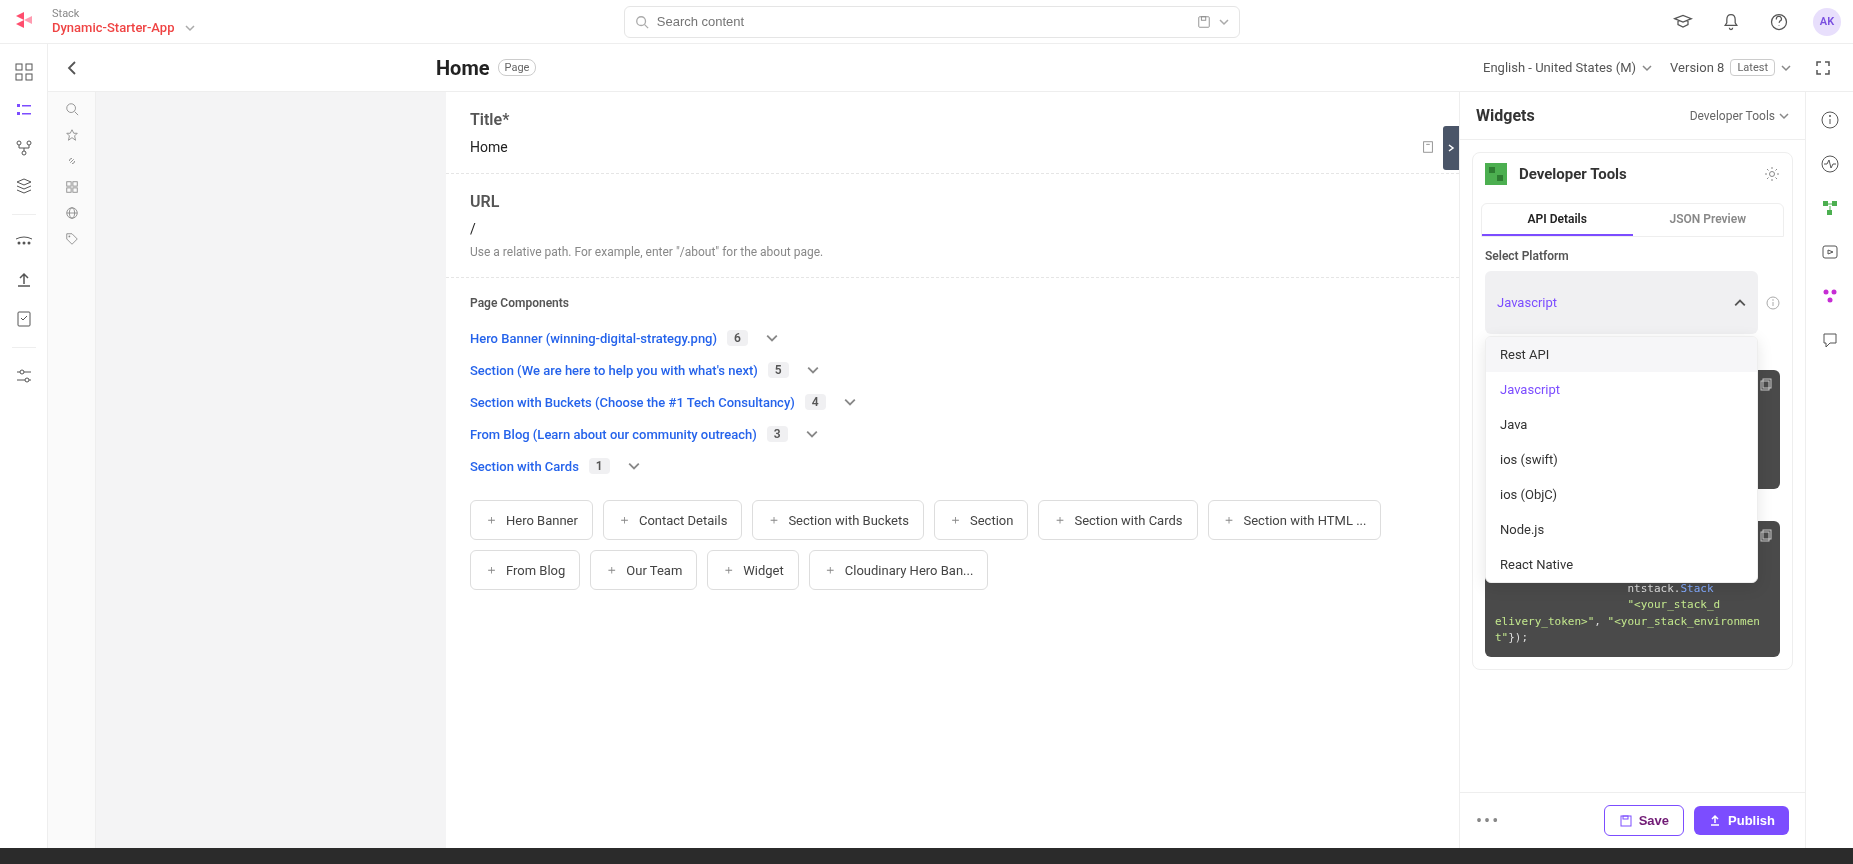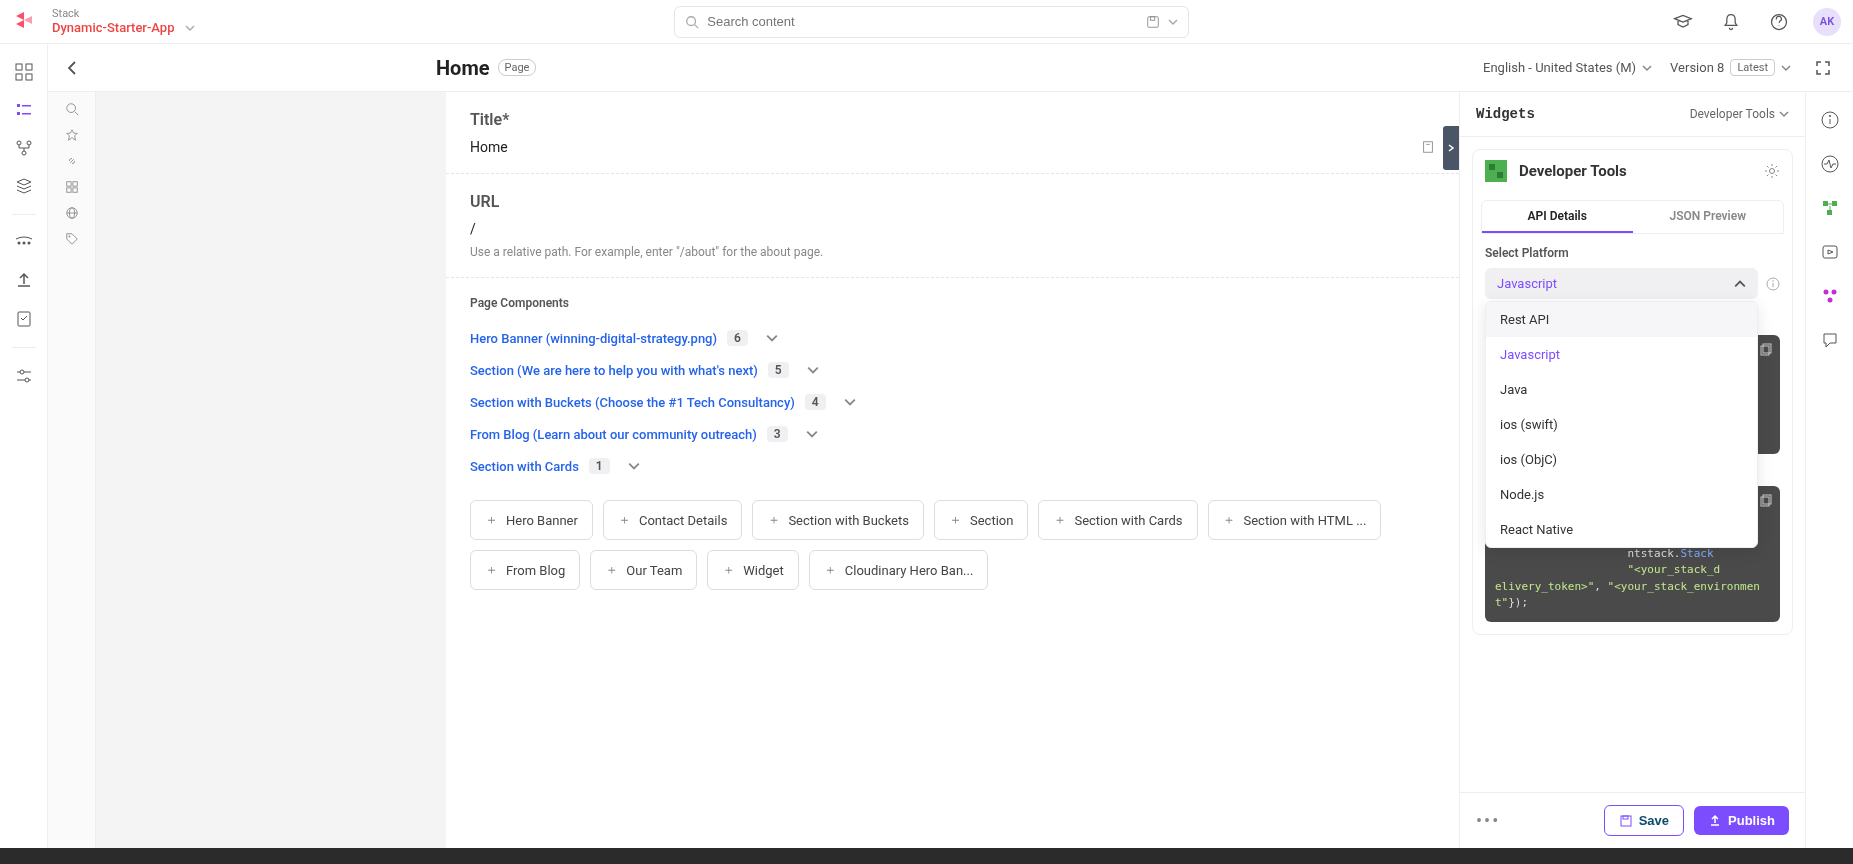--- a/index.html
+++ b/index.html
@@ -6,21 +6,21 @@
   body { font-family: -apple-system, BlinkMacSystemFont, "Segoe UI", Roboto, sans-serif; font-size: 13px; color: #333; background: #fff; overflow: hidden; }
   
   .app { display: flex; flex-direction: column; height: 864px; width: 1853px; }
   
   
   .topbar { display: flex; align-items: center; height: 44px; border-bottom: 1px solid #eee; padding: 0 12px; }
   .logo { width: 24px; height: 24px; margin-right: 16px; }
   .stack-info { display: flex; flex-direction: column; margin-right: auto; line-height: 1.2; }
   .stack-label { font-size: 11px; color: #888; }
   .stack-name { font-size: 13px; color: #ef4444; font-weight: 500; display: flex; align-items: center; gap: 10px; }
-  .search-bar { display: flex; align-items: center; width: 515px; height: 32px; border: 1px solid #e5e5e5; border-radius: 6px; padding: 0 10px; color: #aaa; gap: 8px; }
+  .search-bar { display: flex; align-items: center; width: 616px; height: 32px; border: 1px solid #e5e5e5; border-radius: 6px; padding: 0 10px; color: #aaa; gap: 8px; }
   .search-input { flex: 1; border: none; outline: none; font-size: 13px; background: transparent; }
   .search-right { display: flex; align-items: center; gap: 8px; color: #888; }
   .top-icons { display: flex; align-items: flex-start; gap: 20px; margin-left: auto; }
   .icon-btn { width: 28px; height: 28px; display: flex; align-items: center; justify-content: center; color: #555; cursor: pointer; }
   .avatar { width: 28px; height: 28px; border-radius: 50%; background: #e8dffc; color: #7a4fe0; font-size: 11px; font-weight: 600; display: flex; align-items: center; justify-content: center; }
 
   
   .main { display: flex; flex: 1; min-height: 0; }
   .left-rail { width: 48px; border-right: 1px solid #eee; display: flex; flex-direction: column; align-items: center; padding-top: 12px; gap: 6px; }
   .rail-item { width: 32px; height: 32px; display: flex; align-items: center; justify-content: center; color: #555; cursor: pointer; border-radius: 6px; }
@@ -62,55 +62,55 @@
   .comp-count { background: #f0f0f2; color: #555; font-size: 12px; padding: 1px 7px; border-radius: 4px; font-weight: 600; }
   .comp-chev { color: #888; margin-left: 8px; }
   
   .add-buttons { display: flex; flex-wrap: wrap; gap: 10px; margin-top: 18px; }
   .add-btn { display: flex; align-items: center; gap: 8px; border: 1px solid #ddd; border-radius: 6px; padding: 10px 14px; font-size: 13px; color: #444; cursor: pointer; background: #fff; }
   .add-btn .plus { color: #888; }
   
   
   .widget-panel { width: 346px; border-left: 1px solid #eee; display: flex; flex-direction: column; background: #fff; position: relative; }
   .widget-header { display: flex; align-items: center; justify-content: space-between; padding: 14px 16px; border-bottom: 1px solid #eee; }
-  .widget-title { font-weight: 700; font-size: 14px; font-family: Liberation Mono, monospace; }
+  .widget-title { font-weight: 700; font-size: 16px; }
   .widget-drop { font-size: 12px; color: #666; display: flex; align-items: center; gap: 4px; cursor: pointer; }
   
   .widget-body { flex: 1; overflow-y: auto; padding: 12px; position: relative; }
   .dev-tools-card { border: 1px solid #eee; border-radius: 8px; }
   .dev-tools-head { display: flex; align-items: center; padding: 10px 12px; gap: 12px; }
   .dev-tools-icon { width: 22px; height: 22px; }
   .dev-tools-title { font-size: 15px; font-weight: 700; flex: 1; }
   .gear { color: #888; cursor: pointer; }
   
   .tabs { display: flex; border: 1px solid #eee; margin: 8px 8px 0 8px; border-radius: 6px 6px 0 0; overflow: hidden; }
   .tab { flex: 1; text-align: center; padding: 8px 0; font-size: 12px; font-weight: 600; color: #888; cursor: pointer; }
   .tab.active { color: #222; border-bottom: 2px solid #7c4dff; }
   
   .platform-section { padding: 12px; }
   .platform-label { font-size: 12px; font-weight: 600; color: #555; margin-bottom: 8px; }
   .platform-select-row { display: flex; align-items: center; gap: 8px; }
-  .platform-select { flex: 1; background: #f0f0f2; border-radius: 6px; padding: 8px 12px; font-size: 13px; color: #7c4dff; display: flex; align-items: center; justify-content: space-between; cursor: pointer; position: relative; }
+  .platform-select { flex: 1; background: #f0f0f2; border-radius: 6px; padding: 24px 12px; font-size: 13px; color: #7c4dff; display: flex; align-items: center; justify-content: space-between; cursor: pointer; position: relative; }
   .info-circle { color: #aaa; }
   
   .dropdown-menu { position: absolute; top: 100%; left: 0; right: 0; background: #fff; border: 1px solid #eee; border-radius: 6px; box-shadow: 0 4px 16px rgba(0,0,0,0.1); z-index: 20; margin-top: 2px; max-height: 260px; overflow-y: auto; }
   .dropdown-item { padding: 10px 14px; font-size: 13px; color: #333; cursor: pointer; }
   .dropdown-item.selected { color: #7c4dff; }
   .dropdown-item.hover { background: #f6f6f8; }
   
   .get-entry-label { font-size: 12px; font-weight: 700; margin: 4px 12px; color: #333; }
   .code-block { background: #4a4a4a; color: #ddd; font-family: "SFMono-Regular", Menlo, monospace; font-size: 11px; border-radius: 6px; padding: 10px; margin: 6px 12px 12px 12px; line-height: 1.5; position: relative; white-space: pre; overflow: hidden; }
   .code-type { color: #82aaff; }
   .code-str { color: #c3e88d; }
   .code-comment { color: #888; }
   .copy-icon { position: absolute; top: 8px; right: 8px; color: #ccc; cursor: pointer; }
   
   .widget-footer { display: flex; align-items: center; justify-content: flex-end; gap: 10px; padding: 12px 16px; border-top: 1px solid #eee; }
   .more-dots { margin-right: auto; color: #888; cursor: pointer; font-size: 18px; letter-spacing: 2px; }
-  .save-btn { display: flex; align-items: center; gap: 6px; border: 1px solid #7c4dff; color: #0c4a6e; background: #fff; padding: 7px 14px; border-radius: 6px; font-size: 13px; font-weight: 600; cursor: pointer; }
+  .save-btn { display: flex; align-items: center; gap: 6px; border: 1px solid #7c4dff; color: #701a75; background: #fff; padding: 7px 14px; border-radius: 6px; font-size: 13px; font-weight: 600; cursor: pointer; }
   .publish-btn { display: flex; align-items: center; gap: 6px; background: #7c4dff; color: #fff; border: none; padding: 7px 14px; border-radius: 6px; font-size: 13px; font-weight: 600; cursor: pointer; }
   
   .bottom-bar { height: 16px; background: #2b2b2b; }
   
   svg { display: block; }
   .chev-down { width: 10px; height: 10px; }
 </style>
 </head>
 <body>
 

